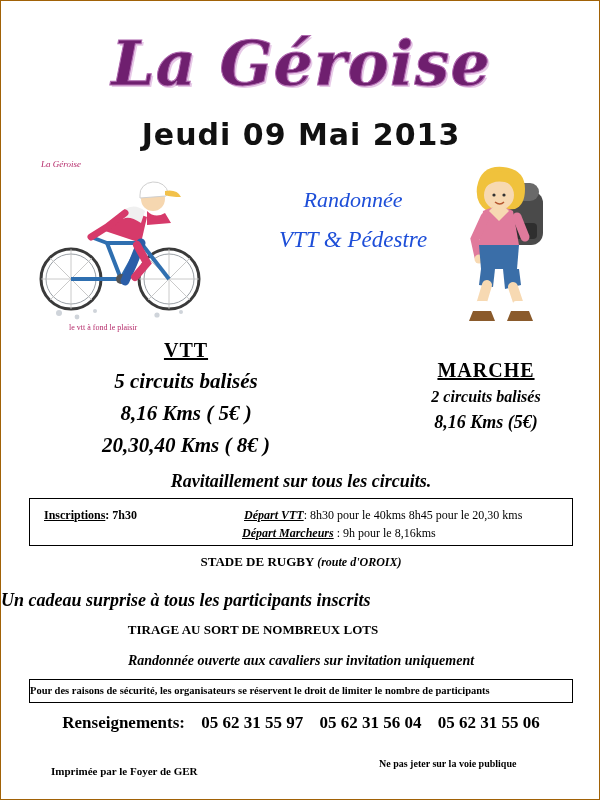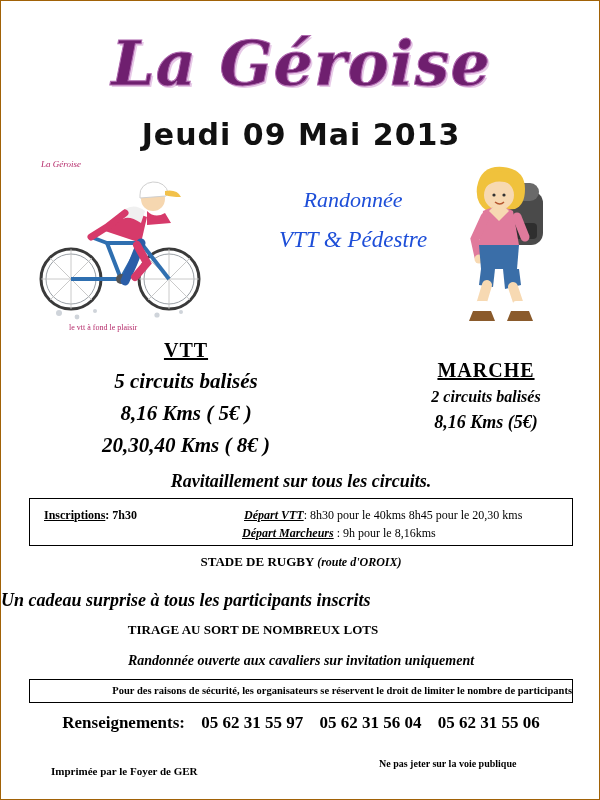--- a/index.html
+++ b/index.html
@@ -248,21 +248,21 @@
   }
 
   .securite {
     position: absolute;
     top: 678px;
     left: 28px;
     width: 544px;
     height: 24px;
     border: 1px solid #000;
     box-sizing: border-box;
-    text-align: right;
+    text-align: left;
     font-family: "Liberation Serif", serif;
     font-weight: bold;
     font-size: 10.5px;
     line-height: 22px;
   }
 
   .renseignements {
     position: absolute;
     top: 712px;
     left: 0;

